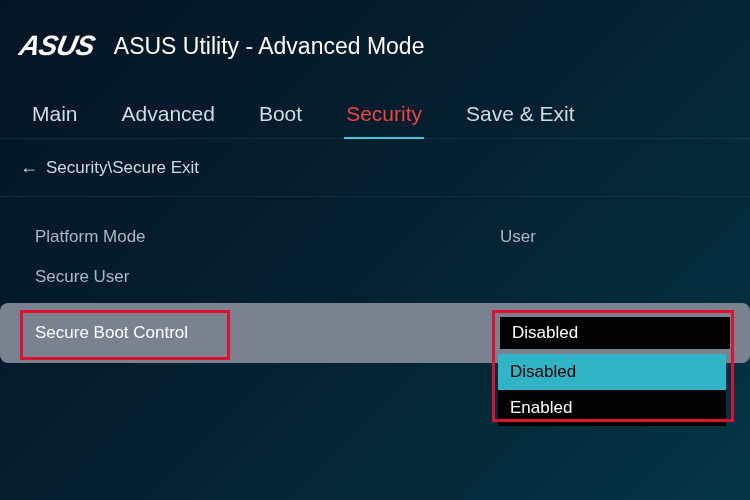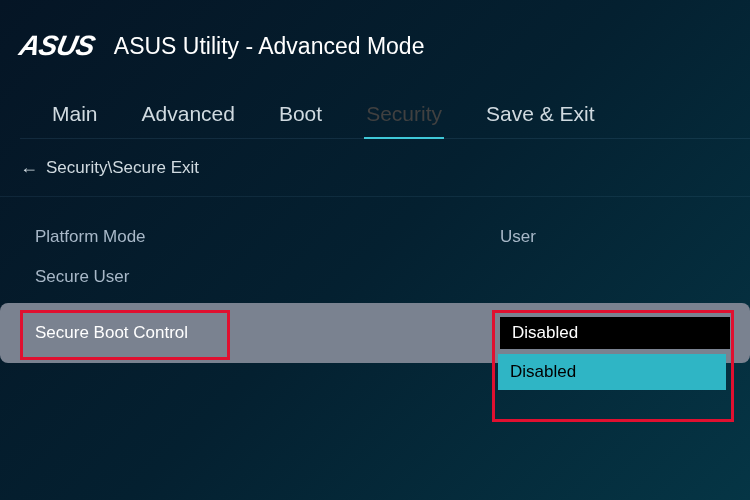--- a/index.html
+++ b/index.html
@@ -34,31 +34,30 @@
     .title {
       font-size: 23px;
       color: #ffffff;
       font-weight: normal;
     }
     .tabs {
       display: flex;
       padding: 10px 30px 0 30px;
       gap: 40px;
       border-bottom: 1px solid rgba(100,150,180,0.15);
-      margin-left: 20px;
     }
     .tab {
       font-size: 21px;
       color: #d0dae0;
       padding: 10px 2px 12px 2px;
       cursor: pointer;
       position: relative;
     }
     .tab.active {
-      color: #404040;
+      color: #ef4444;
     }
     .tab.active::after {
       content: '';
       position: absolute;
       bottom: -1px;
       left: 0;
       right: 0;
       height: 2px;
       background: #3fc8d8;
     }
@@ -175,16 +174,17 @@
   <div class="row selected">
     <div class="row-label">Secure Boot Control</div>
     <div class="row-value">
       <div class="select-value">Disabled</div>
     </div>
   </div>
 </div>
 
 <div class="dropdown">
   <div class="dropdown-option highlighted">Disabled</div>
+  <div class="dropdown-option">Enabled</div>
 </div>
 
 <div class="highlight-box highlight-left"></div>
 <div class="highlight-box highlight-right"></div>
 
 </body></html>

